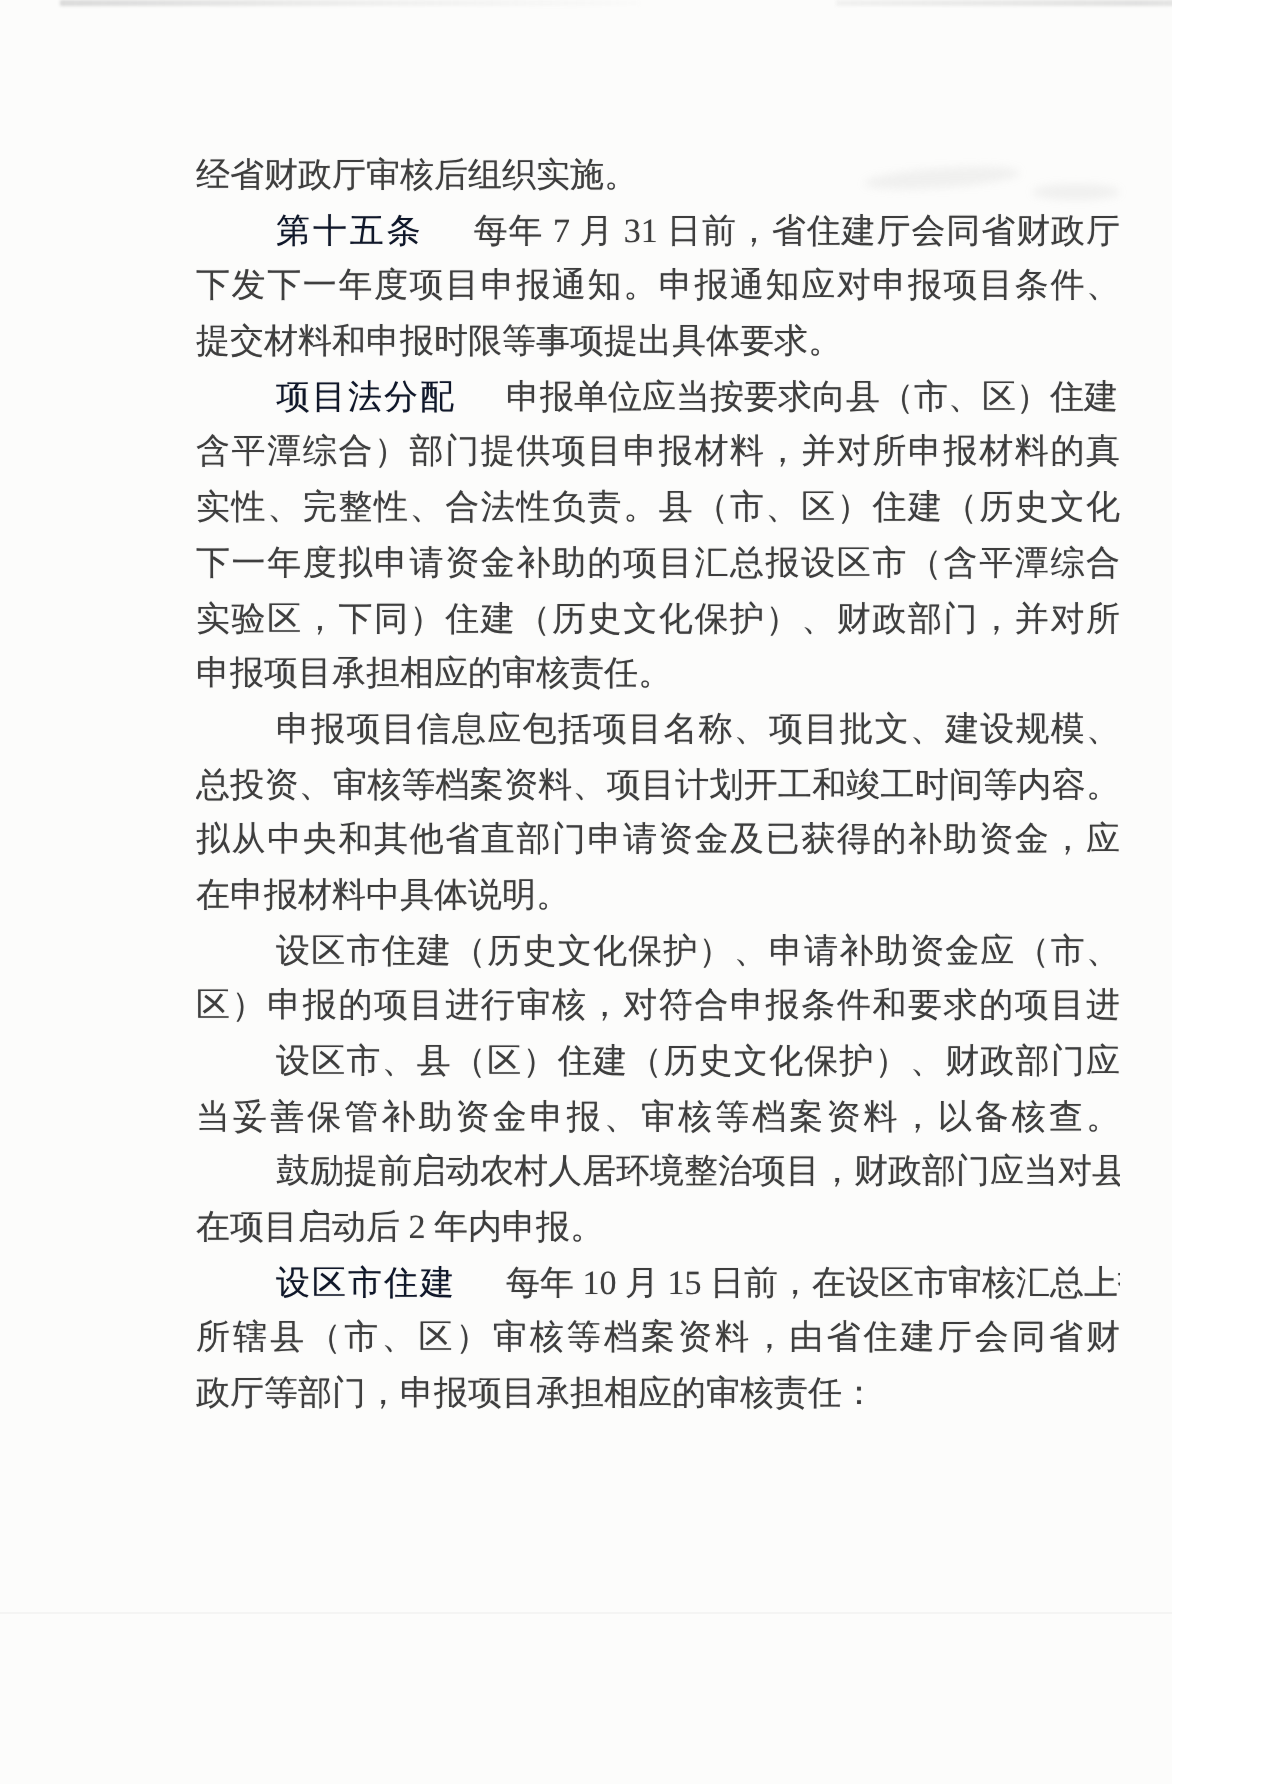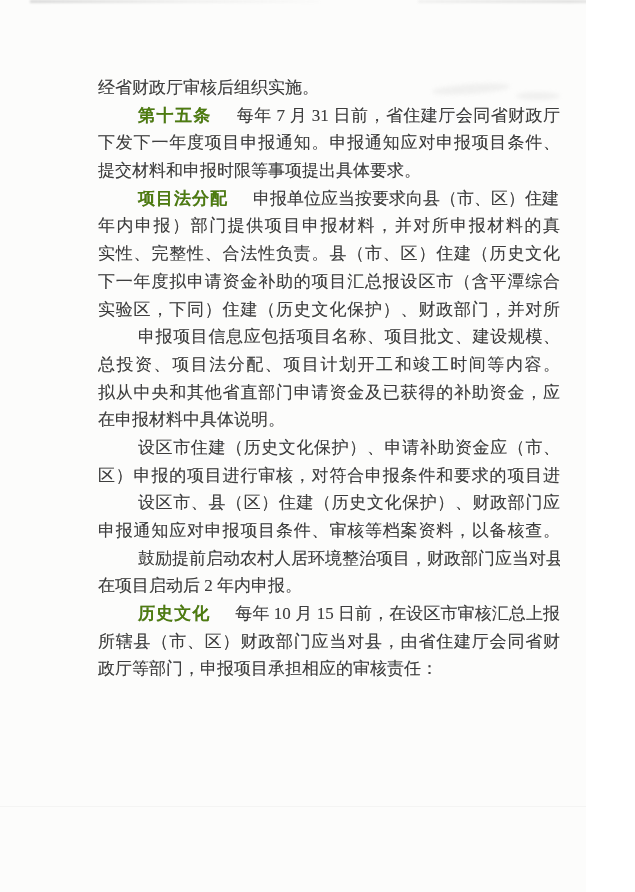--- a/index.html
+++ b/index.html
@@ -33,22 +33,22 @@
     text-justify: inter-character;
     white-space: nowrap;
   }
   .line.short {
     text-align-last: left;
   }
   .line.indent {
     text-indent: 40px;
   }
   .article-no {
-    font-weight: bold;
-    color: #4d7c0f;
+    font-weight: normal;
+    color: #0f172a;
     margin-right: 25px;
     letter-spacing: 1px;
   }
   
   .artifact {
     position: absolute;
     pointer-events: none;
   }
   .top-smudge-a {
     left: 30px; top: 0; width: 290px; height: 3px;
@@ -101,31 +101,32 @@
   <div class="artifact speck speck-2"></div>
   <div class="artifact speck speck-3"></div>
   <div class="artifact bottom-streak"></div>
 
   <div class="doc-body" id="doc-body">
       <div class="line short"><span>经省财政厅审核后组织实施。</span></div>
       <div class="line indent"><span class="article-no">第十五条</span><span>每年 7 月 31 日前，省住建厅会同省财政厅</span></div>
       <div class="line"><span>下发下一年度项目申报通知。申报通知应对申报项目条件、</span></div>
       <div class="line short"><span>提交材料和申报时限等事项提出具体要求。</span></div>
       <div class="line indent"><span class="article-no">项目法分配</span><span>申报单位应当按要求向县（市、区）住建（历</span></div>
-      <div class="line"><span>年内申报）部门提供项目申报材料，并对所申报材料的真</span></div>
+      <div class="line"><span>含平潭综合）部门提供项目申报材料，并对所申报材料的真</span></div>
       <div class="line"><span>实性、完整性、合法性负责。县（市、区）住建（历史文化</span></div>
       <div class="line"><span>下一年度拟申请资金补助的项目汇总报设区市（含平潭综合</span></div>
       <div class="line"><span>实验区，下同）住建（历史文化保护）、财政部门，并对所</span></div>
+      <div class="line short"><span>申报项目承担相应的审核责任。</span></div>
       <div class="line indent"><span>申报项目信息应包括项目名称、项目批文、建设规模、</span></div>
-      <div class="line"><span>总投资、项目法分配、项目计划开工和竣工时间等内容。</span></div>
+      <div class="line"><span>总投资、审核等档案资料、项目计划开工和竣工时间等内容。</span></div>
       <div class="line"><span>拟从中央和其他省直部门申请资金及已获得的补助资金，应</span></div>
       <div class="line short"><span>在申报材料中具体说明。</span></div>
       <div class="line indent"><span>设区市住建（历史文化保护）、申请补助资金应（市、</span></div>
       <div class="line"><span>区）申报的项目进行审核，对符合申报条件和要求的项目进</span></div>
       <div class="line indent"><span>设区市、县（区）住建（历史文化保护）、财政部门应</span></div>
-      <div class="line"><span>申报通知应对申报项目条件、审核等档案资料，以备核查。</span></div>
+      <div class="line"><span>当妥善保管补助资金申报、审核等档案资料，以备核查。</span></div>
       <div class="line indent"><span>鼓励提前启动农村人居环境整治项目，财政部门应当对县</span></div>
       <div class="line short"><span>在项目启动后 2 年内申报。</span></div>
-      <div class="line indent"><span class="article-no">历史文化</span><span>每年 10 月 15 日前，在设区市审核汇总上报</span></div>
-      <div class="line"><span>所辖县（市、区）财政部门应当对县，由省住建厅会同省财</span></div>
+      <div class="line indent"><span class="article-no">设区市住建</span><span>每年 10 月 15 日前，在设区市审核汇总上报</span></div>
+      <div class="line"><span>所辖县（市、区）审核等档案资料，由省住建厅会同省财</span></div>
       <div class="line short"><span>政厅等部门，申报项目承担相应的审核责任：</span></div>
     </div>
 </div>
 
 </body></html>

